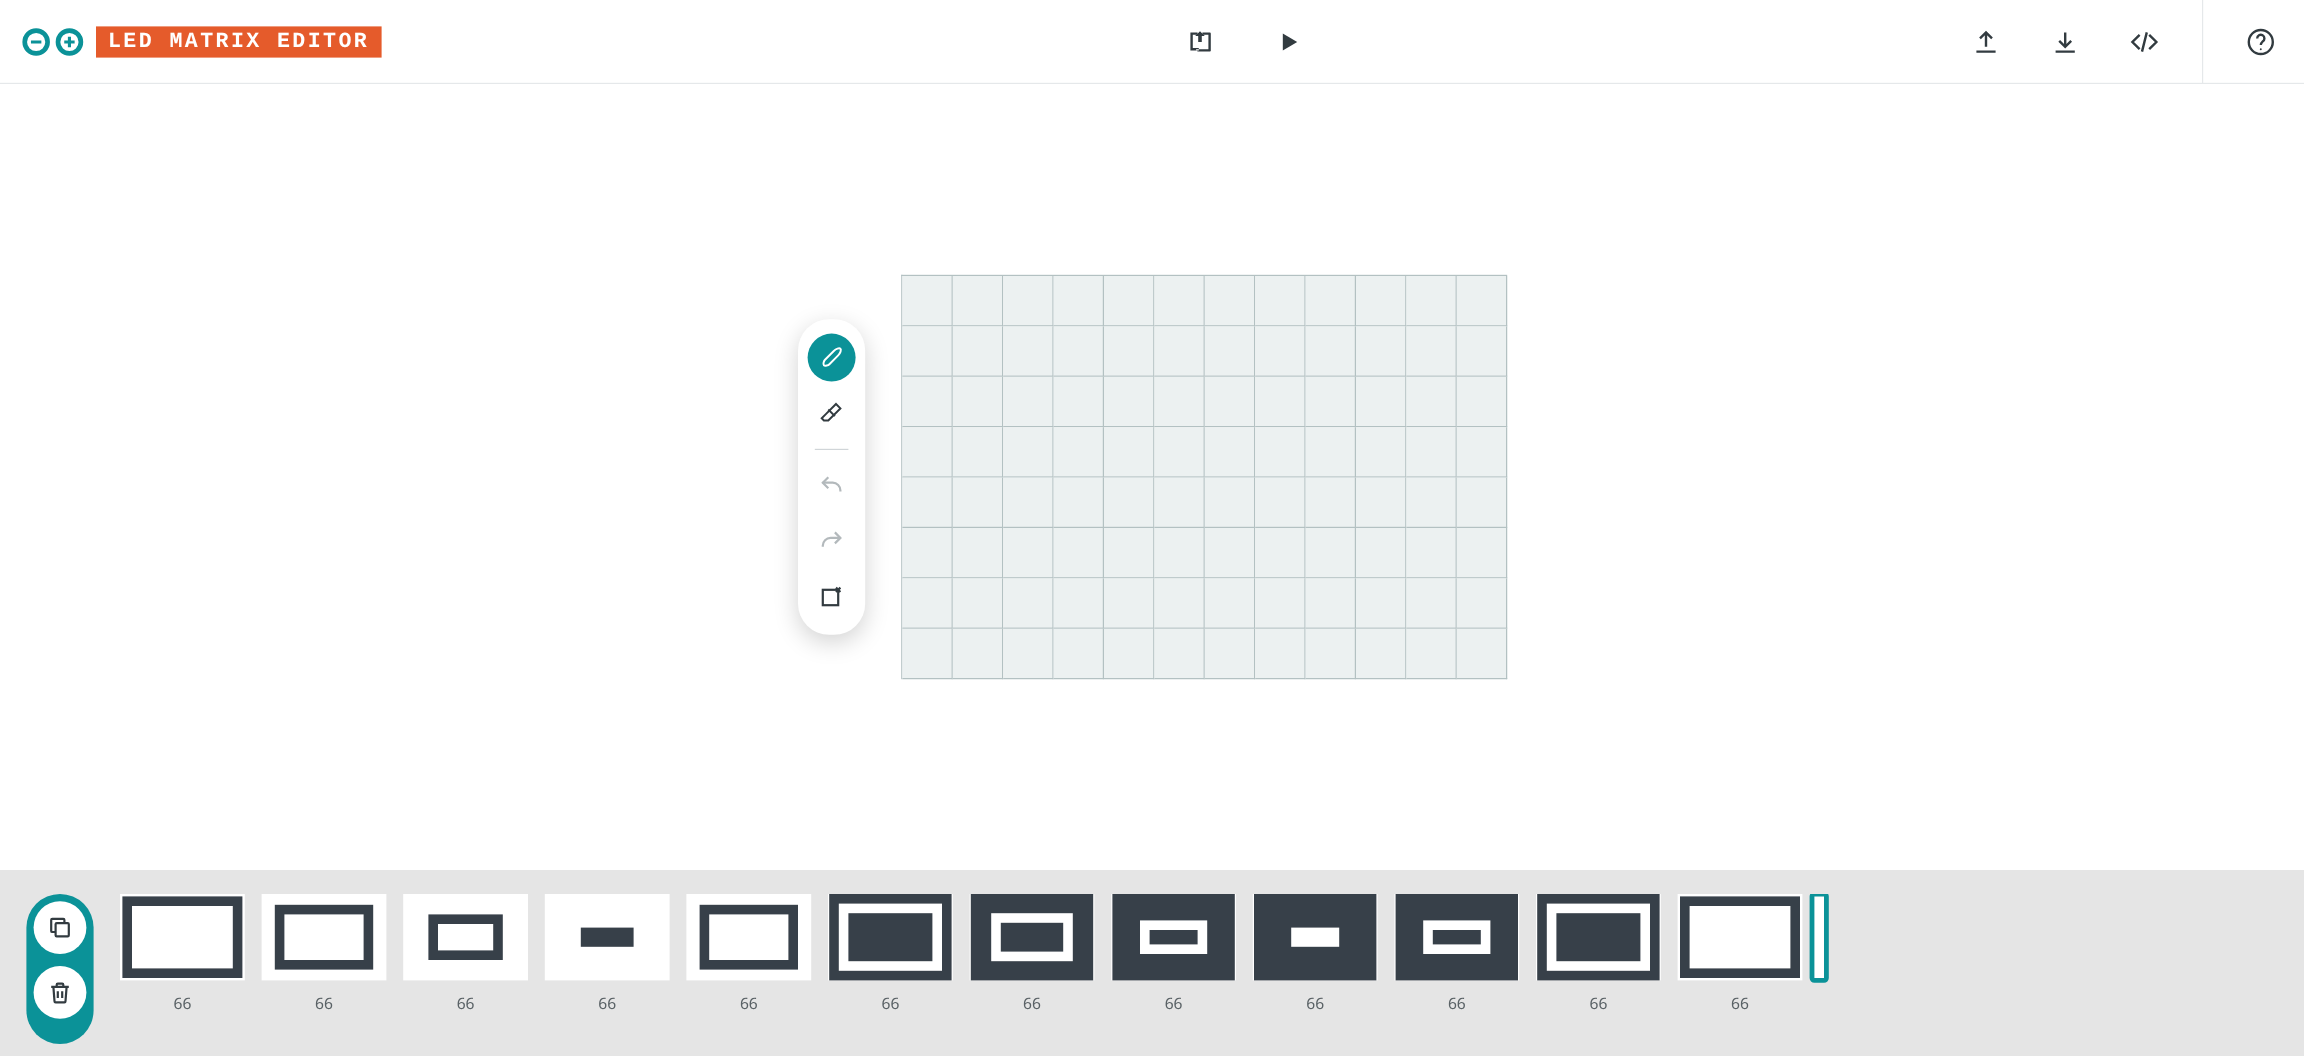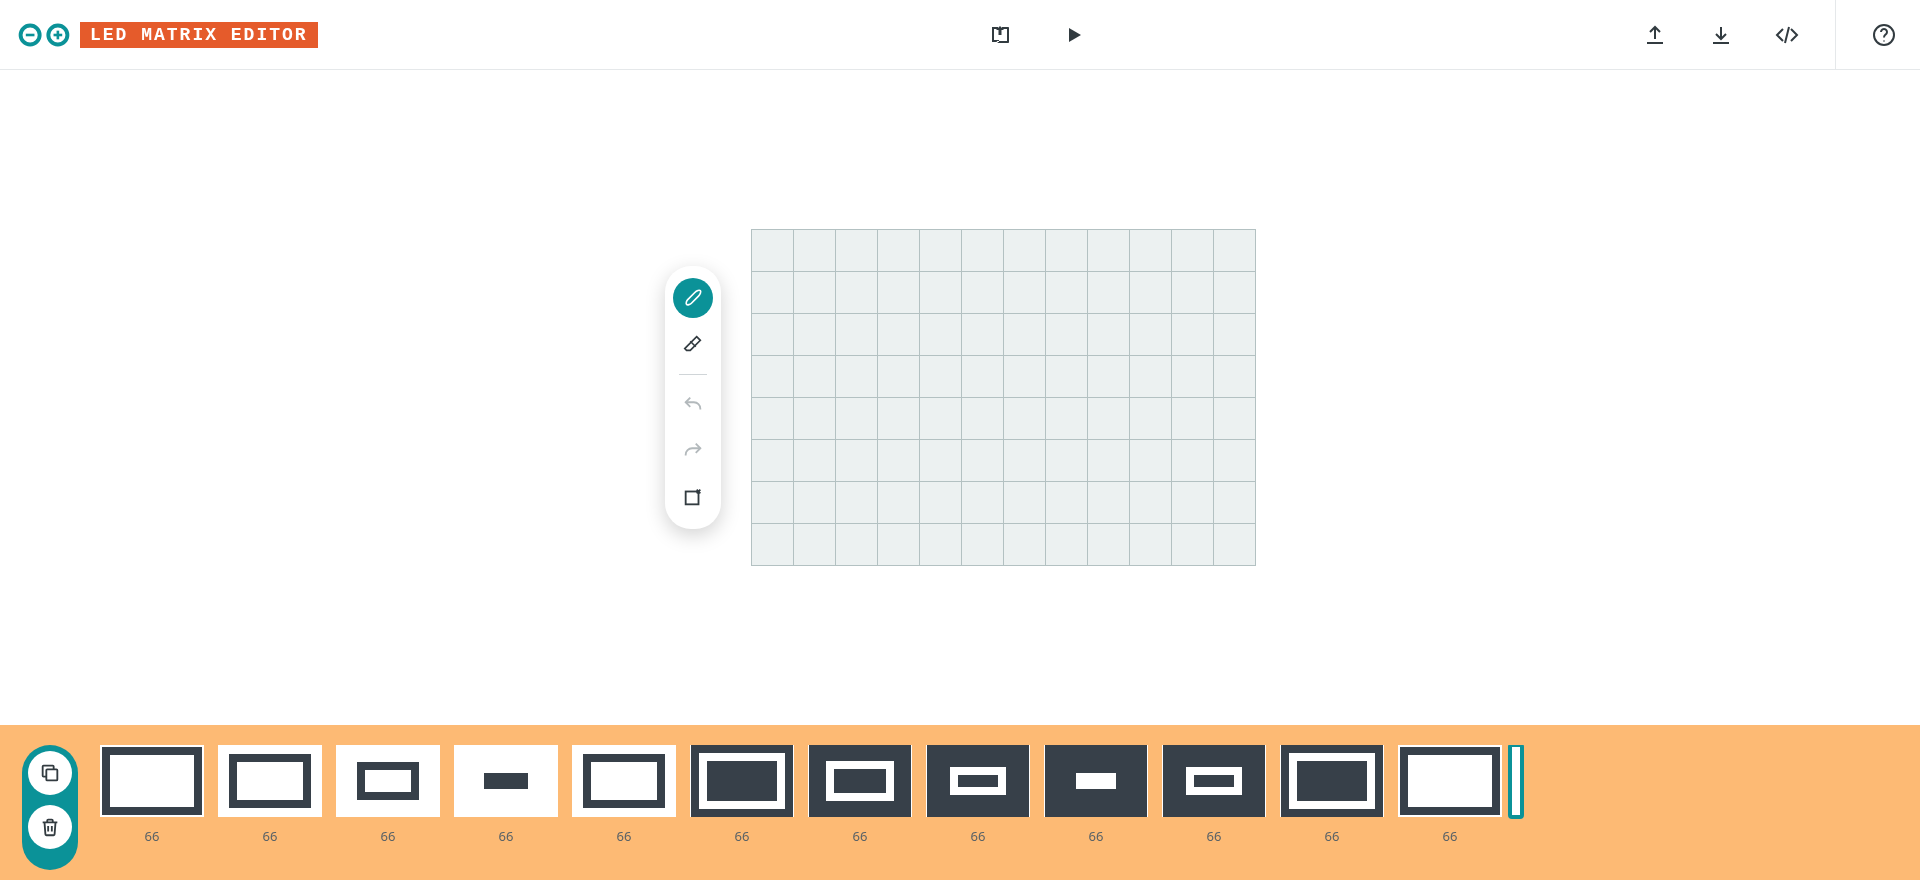--- a/index.html
+++ b/index.html
@@ -44,21 +44,21 @@
   .led-grid {
     display: grid;
     grid-template-columns: repeat(12, 42px);
     grid-template-rows: repeat(8, 42px);
     border-top:1px solid #b3c1c2; border-left:1px solid #b3c1c2;
   }
   .led-cell { border-right:1px solid #b3c1c2; border-bottom:1px solid #b3c1c2; background:#ecf1f1; }
 
   
   .frames-strip {
-    height: 155px; background:#fdba74; position:relative;
+    height: 155px; background:#e5e5e5; position:relative;
     display:flex; align-items:flex-start; padding: 20px 0 0 100px;
   }
   .frame-actions {
     position:absolute; left:22px; top:20px; bottom:10px;
     background:#0b9298; border-radius: 30px; width:56px;
     display:flex; flex-direction:column; align-items:center; justify-content:flex-start; gap:10px; padding:6px;
   }
   .frame-action-btn {
     width:44px; height:44px; border-radius:50%; background:#fff; border:none;
     display:flex; align-items:center; justify-content:center; cursor:pointer; color:#323b40;

